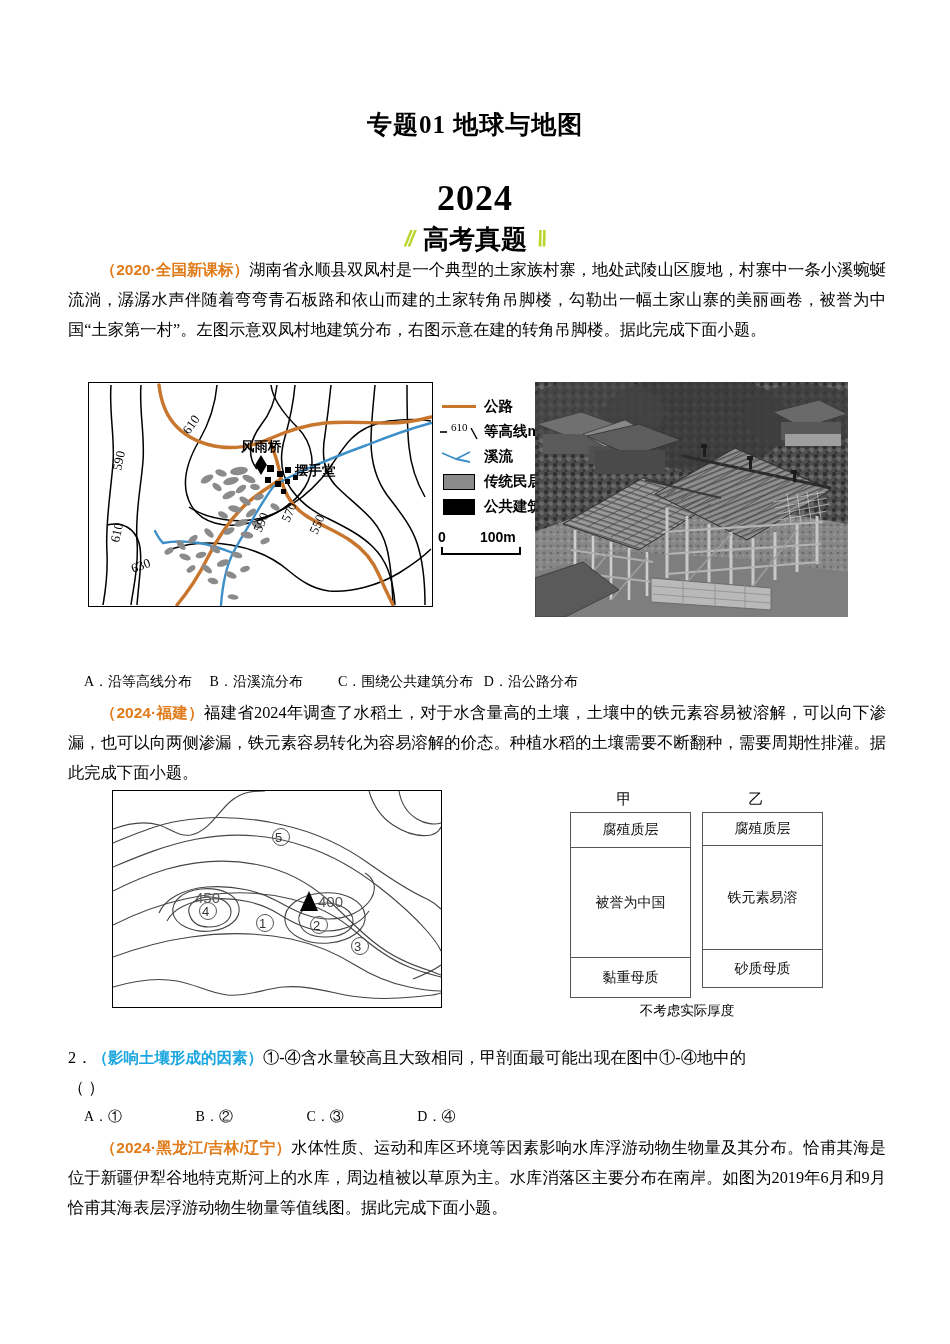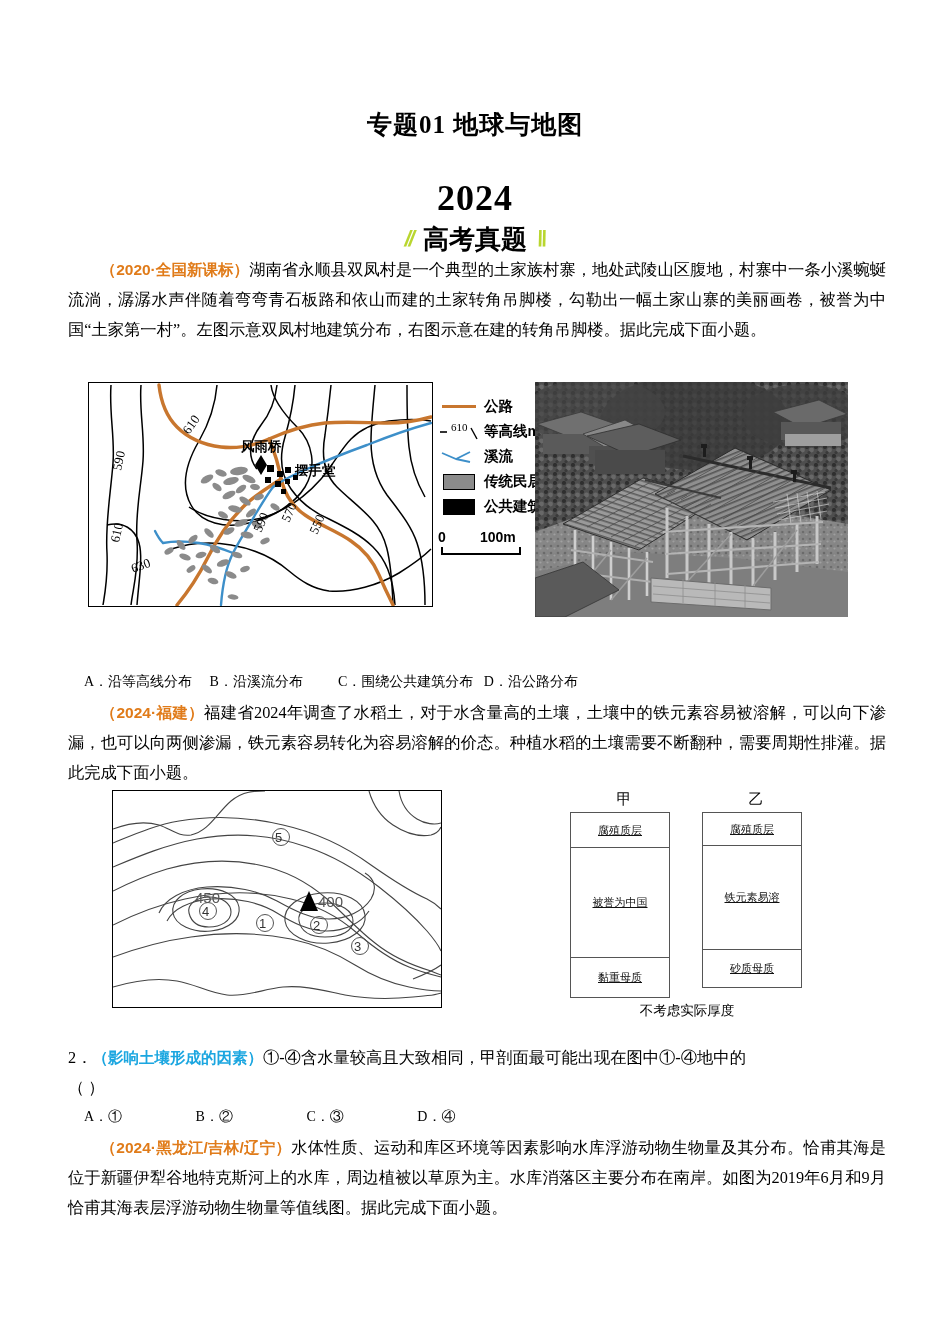--- a/index.html
+++ b/index.html
@@ -158,23 +158,23 @@
     position: absolute; left: 0; top: 0; width: 330px; height: 218px;
     border: 1.3px solid #000; background: #fff; box-sizing: border-box;
   }
   #soil { position: absolute; left: 458px; top: 0; width: 250px; height: 250px; }
   .soil-col { position: absolute; top: 22px; width: 108px; }
   .soil-hdr {
     position: absolute; top: 0; width: 108px; text-align: center;
     font-size: 15px; font-family: "Liberation Sans","DejaVu Sans",sans-serif;
   }
   .soil-box {
-    border: 1.2px solid #555; box-sizing: border-box; width: 100px;
-    font-family: "Liberation Sans","DejaVu Sans",sans-serif; font-size: 11px;
-    display: flex; align-items: center; justify-content: center; color:#111;text-decoration:underline;
+    border: 1.2px solid #555; box-sizing: border-box; width: 121px;
+    font-family: "Liberation Sans","DejaVu Sans",sans-serif; font-size: 14px;
+    display: flex; align-items: center; justify-content: center; color:#111;
   }
   .soil-cap {
     position: absolute; left: 12px; top: 212px; width: 210px; text-align: center;
     font-size: 13.5px; font-family: "Liberation Sans","DejaVu Sans",sans-serif;
   }
 </style>
 </head>
 <body>
 
 <div class="page">

